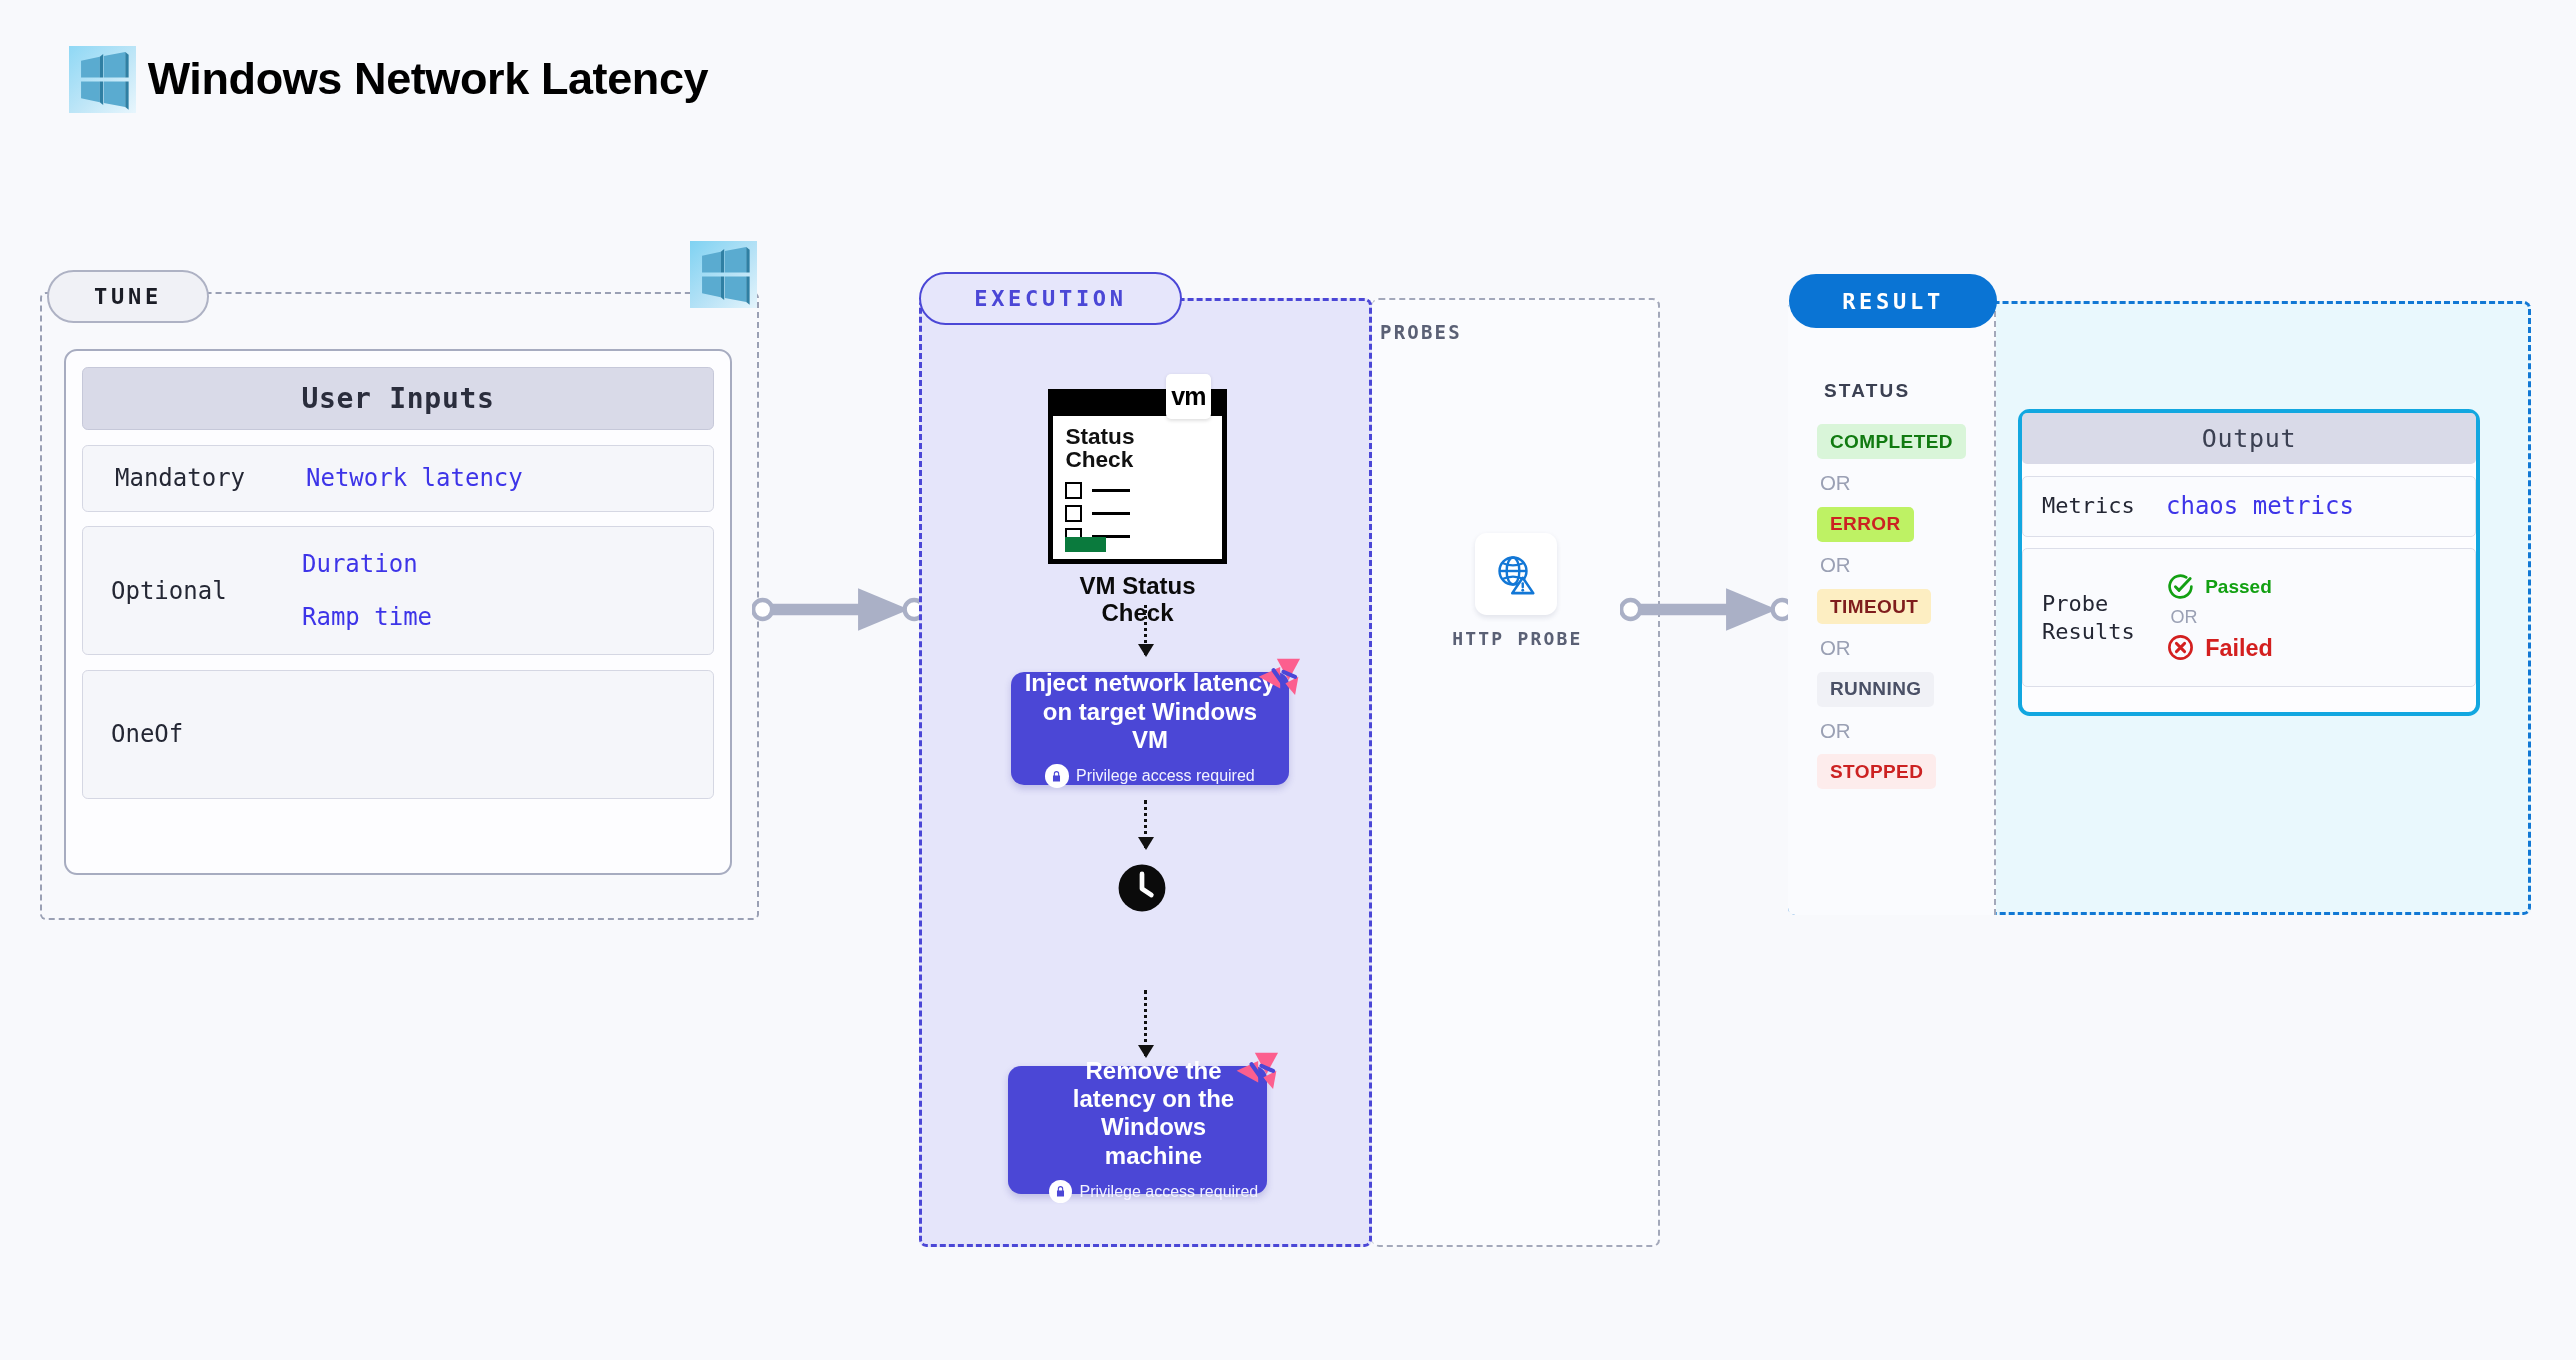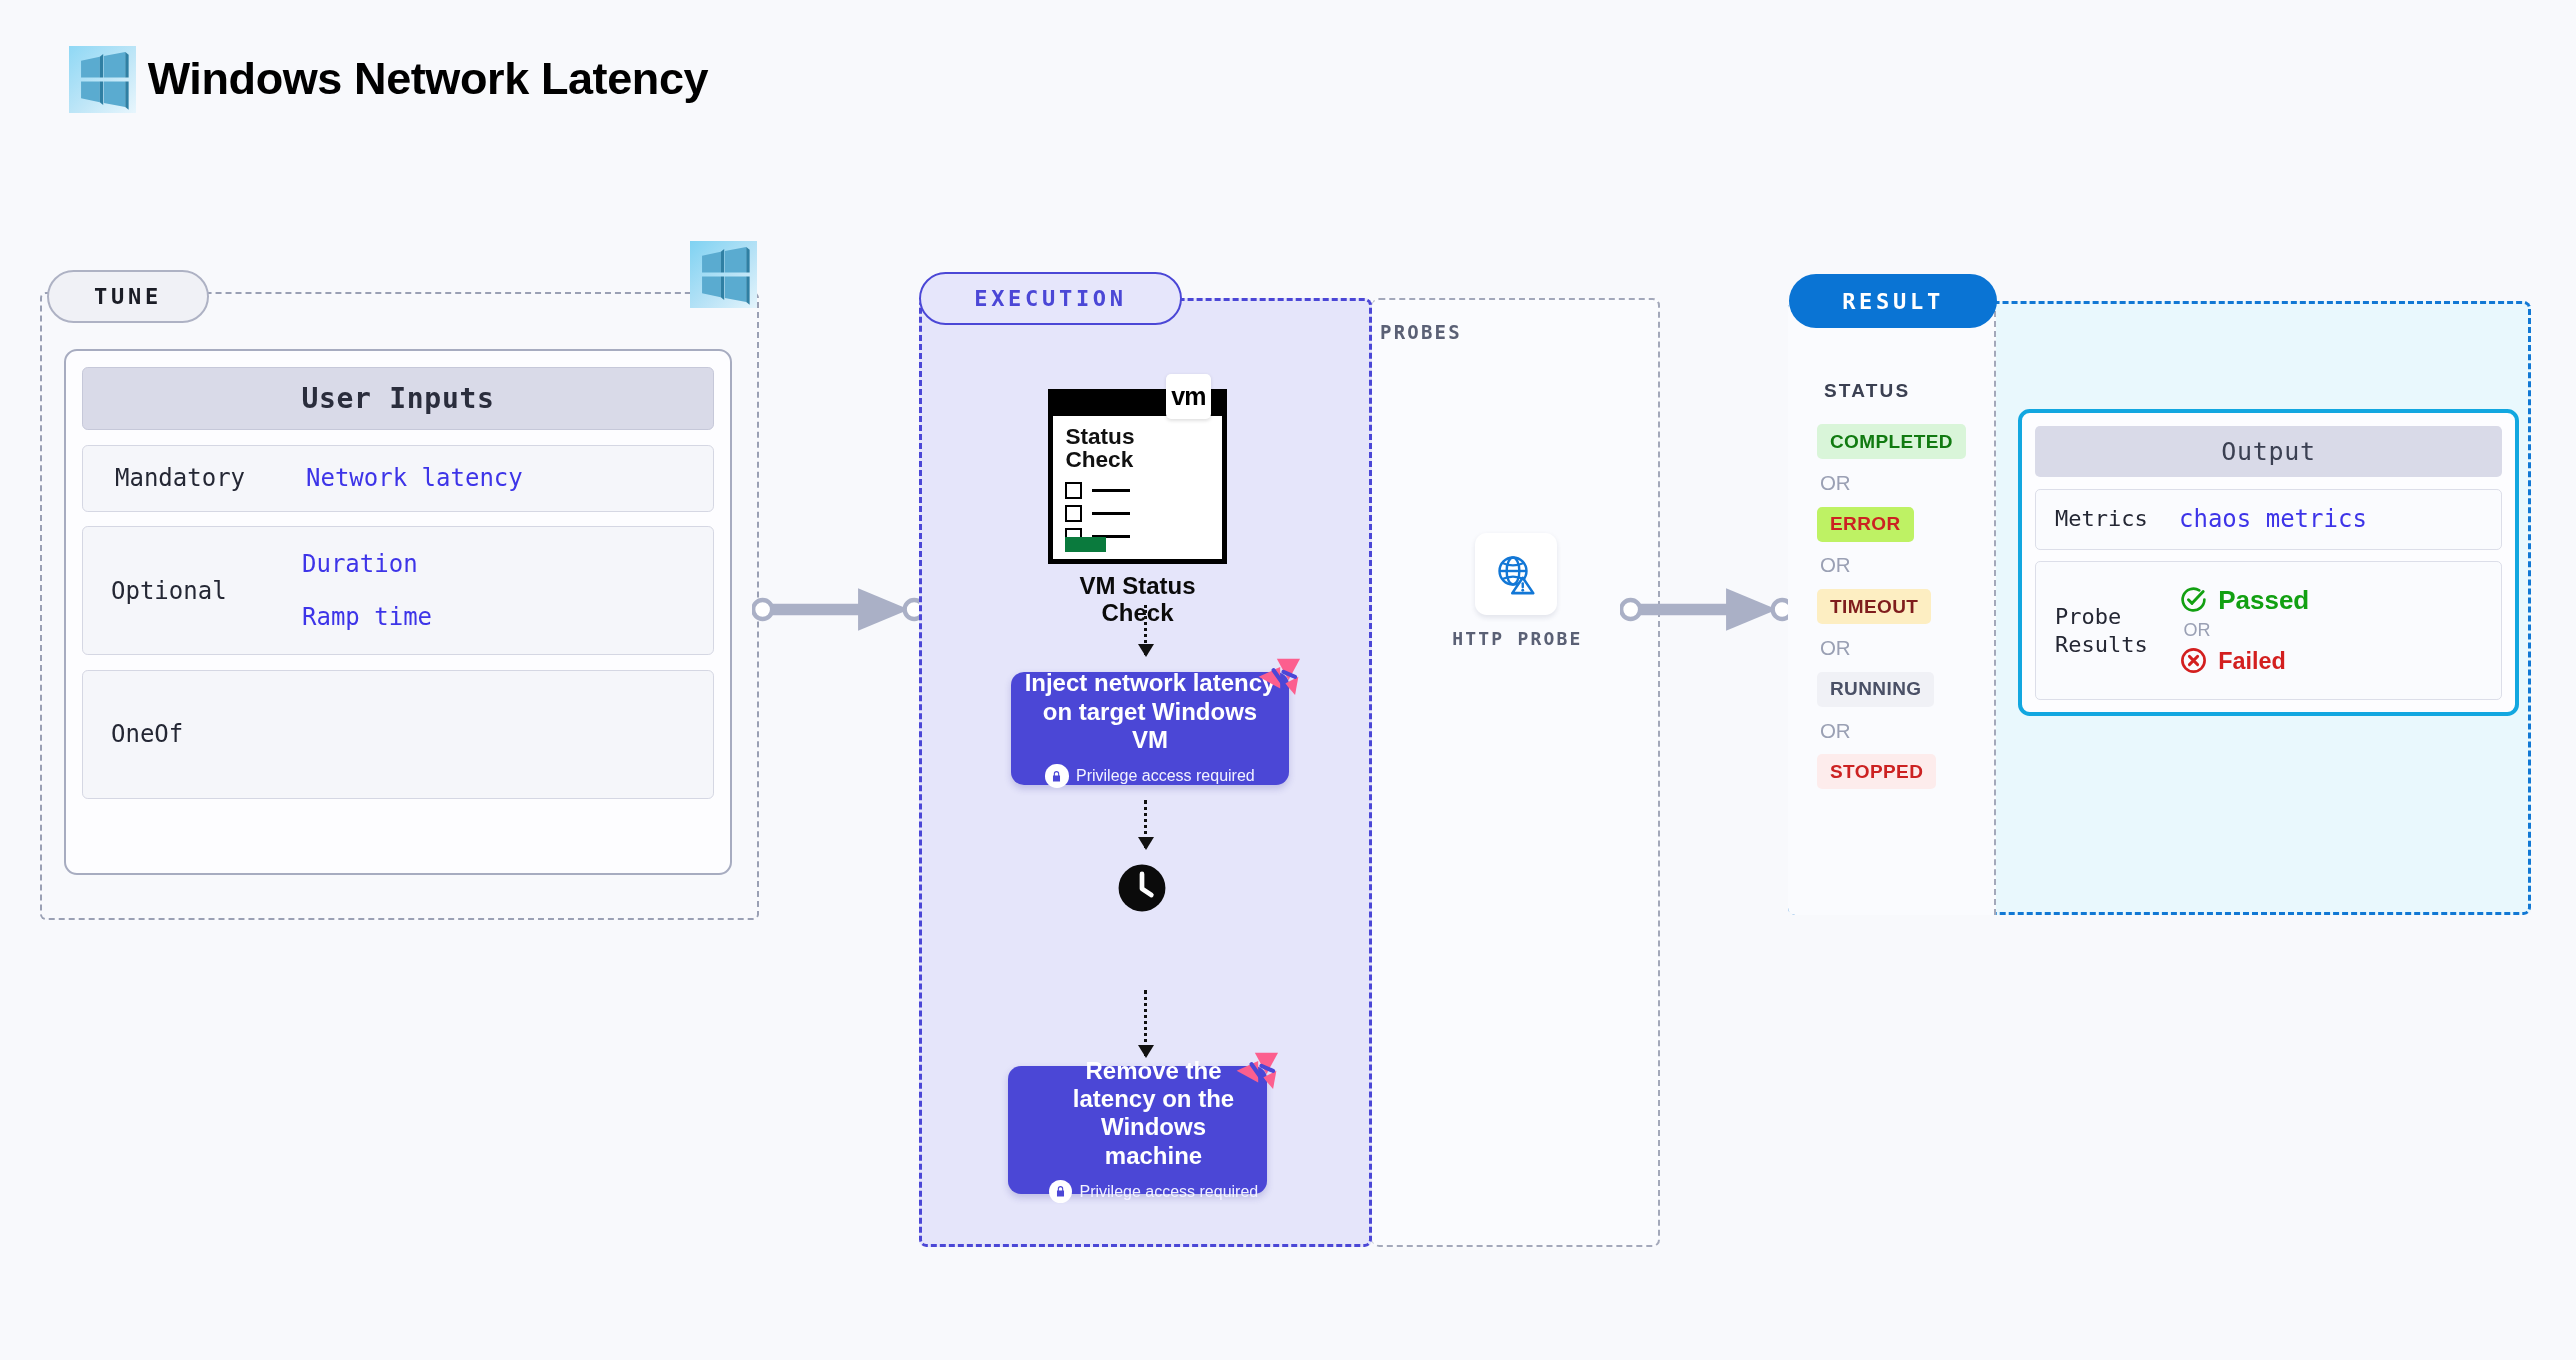--- a/index.html
+++ b/index.html
@@ -184,43 +184,43 @@
   }
   .b-completed { background: #d9f5d9; color: #117a11; }
   .b-error     { background: #bef264; color: #cc2222; }
   .b-timeout   { background: #fdeec2; color: #7f1d1d; }
   .b-running   { background: #f0f1f6; color: #4a5066; }
   .b-stopped   { background: #fdecec; color: #cc2222; }
   .or-text { font-size: 20.5px; color: #9aa0b4; margin: 11.7px 0 11.7px 2.9px; }
 
   
   .output-card {
-    position: absolute; left: 2018px; top: 409px; width: 501px; height: 307px;
-    border: 4.4px solid #12a7e0; border-radius: 11.7px; background: #fdfdff; padding: 13px;
+    position: absolute; left: 2018px; top: 409px; width: 462px; height: 307px;
+    border: 4.4px solid #12a7e0; border-radius: 11.7px; background: #fdfdff; 
   }
   .out-header {
     height: 51px; background: #d9dae8; border-radius: 5.1px;
     display: flex; align-items: center; justify-content: center;
     font-family: "DejaVu Sans Mono", monospace; font-size: 25px; color: #3b4052;
     letter-spacing: 0.7px;
   }
   .out-row {
     margin-top: 11.7px; background: #fafbfe; border: 0.7px solid #dcdee9; border-radius: 5.1px;
     display: flex; align-items: center; padding: 0 11.7px 0 19px;
   }
   .out-row.metrics { height: 61px; }
   .out-row.probes  { height: 139px; }
   .out-key {
     font-family: "DejaVu Sans Mono", monospace; font-size: 22px; color: #242734;
     width: 124px; flex: none; line-height: 1.25;
   }
   .out-val-link { font-family: "DejaVu Sans Mono", monospace; font-size: 24px; color: #3d34e8; }
   .pf-col { display: flex; flex-direction: column; gap: 4.4px; }
   .pf-row { display: flex; align-items: center; gap: 10.2px; }
-  .pf-pass { font-size: 26px; font-weight: bold; color: #12a012; }
+  .pf-pass { font-size: 19px; font-weight: bold; color: #12a012; }
   .pf-fail { font-size: 23.4px; font-weight: bold; color: #d31f1f; }
   .pf-or { font-size: 18px; color: #9aa0b4; margin-left: 4.4px; }
 
   
   .connector { position: absolute; }
 </style>
 </head>
 <body>
 
 <div id="canvas">

